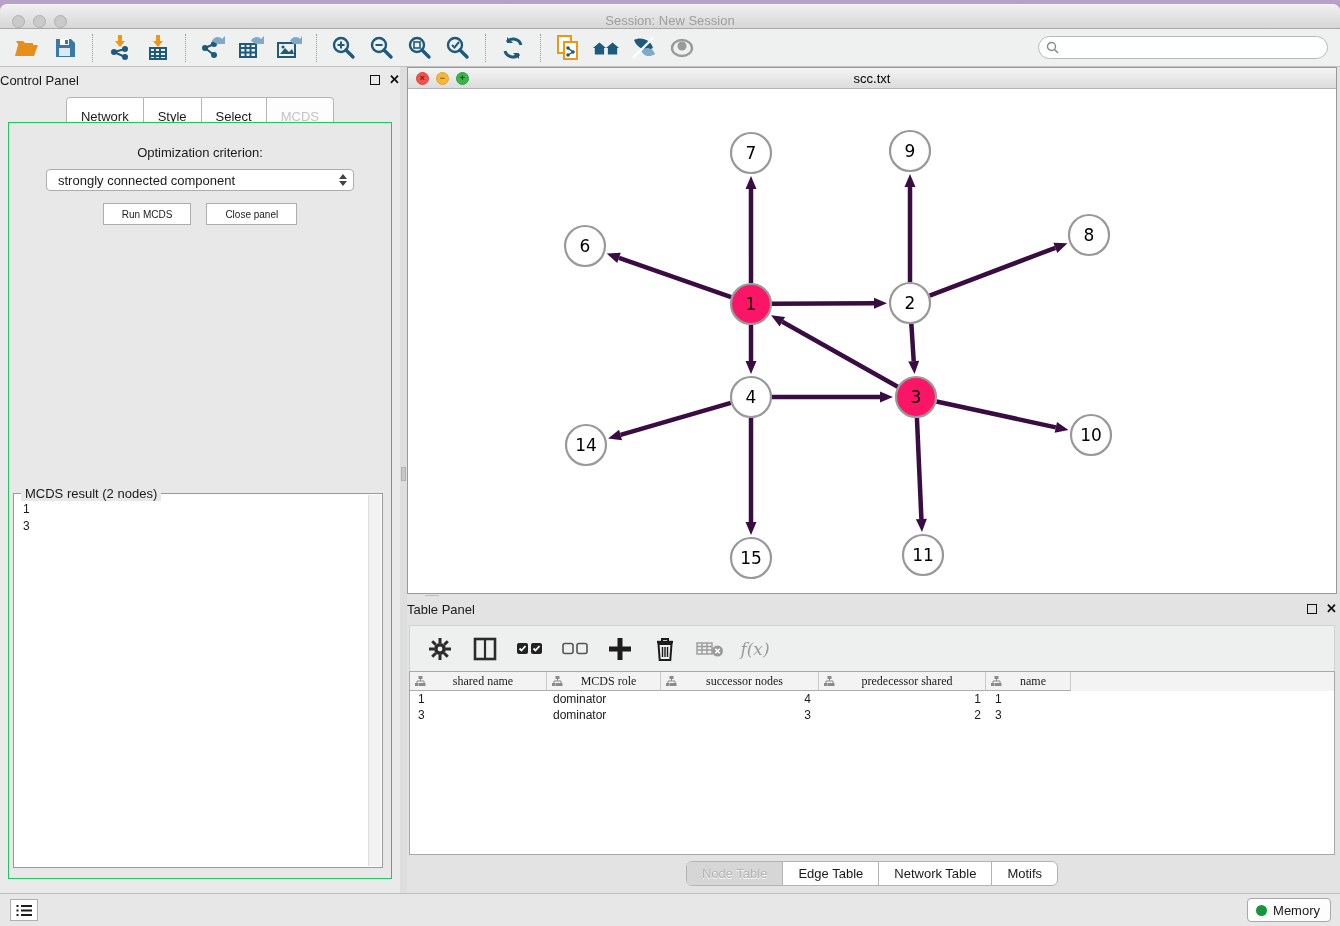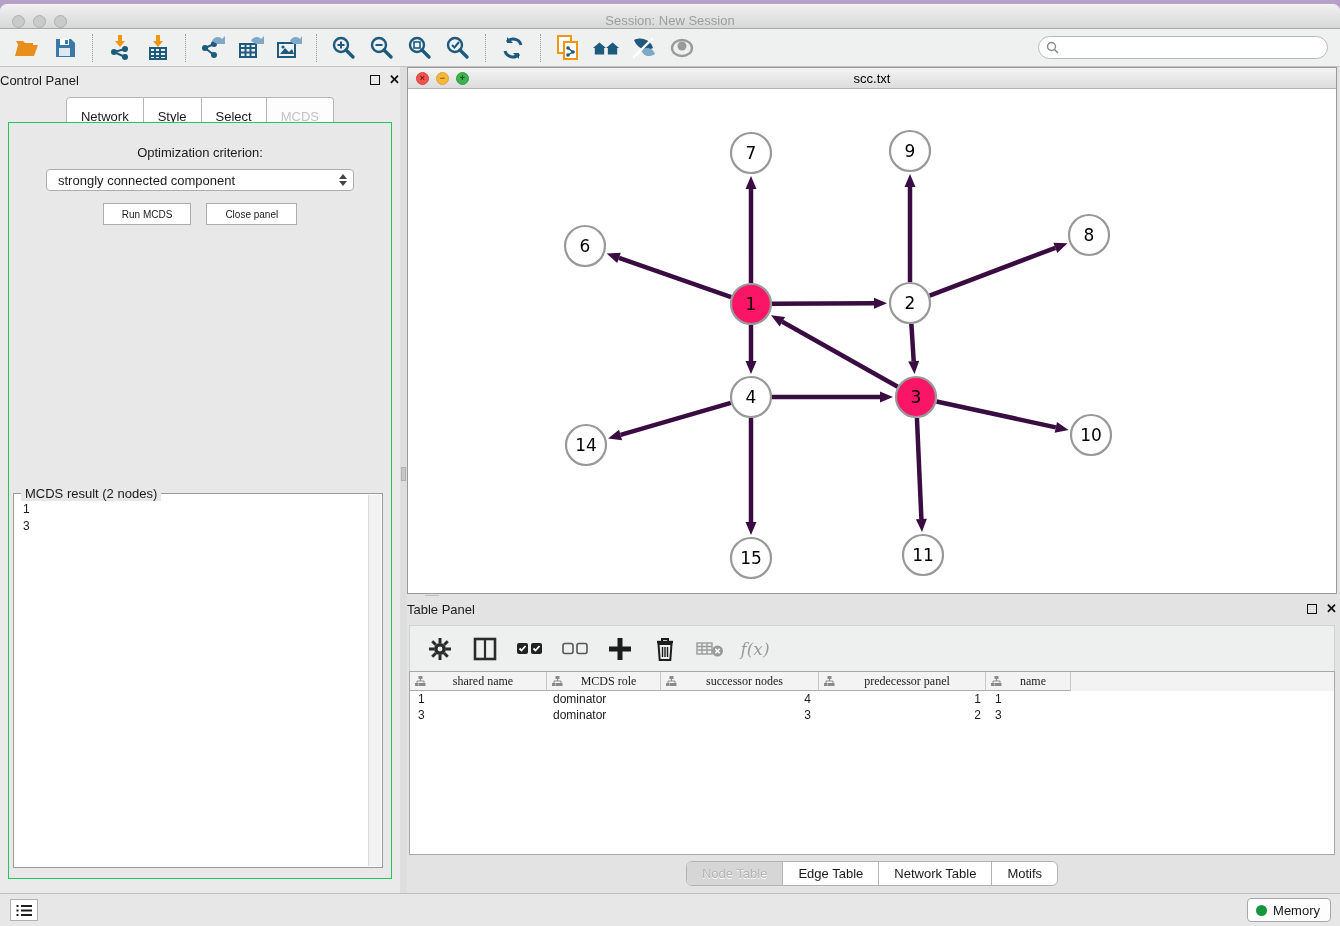--- a/index.html
+++ b/index.html
@@ -491,21 +491,21 @@
             <div class="th-cell" style="width: 167px;">
               <svg width="11" height="11" viewBox="0 0 11 11">
                 <g fill="#8a8a8a">
                   <rect x="3.5" y="0" width="4" height="3"></rect>
                   <rect x="0" y="7" width="3.5" height="3"></rect>
                   <rect x="7" y="7" width="3.5" height="3"></rect>
                   <rect x="3.8" y="7" width="3.4" height="3"></rect>
                 </g>
                 <path d="M5.5 3v2M2 7V5h7v2" stroke="#8a8a8a" fill="none" stroke-width="1"></path>
               </svg>
-              <span class="th-label">predecessor panel</span>
+              <span class="th-label">predecessor shared</span>
             </div>
             <div class="th-cell" style="width: 85px;">
               <svg width="11" height="11" viewBox="0 0 11 11">
                 <g fill="#8a8a8a">
                   <rect x="3.5" y="0" width="4" height="3"></rect>
                   <rect x="0" y="7" width="3.5" height="3"></rect>
                   <rect x="7" y="7" width="3.5" height="3"></rect>
                   <rect x="3.8" y="7" width="3.4" height="3"></rect>
                 </g>
                 <path d="M5.5 3v2M2 7V5h7v2" stroke="#8a8a8a" fill="none" stroke-width="1"></path>

